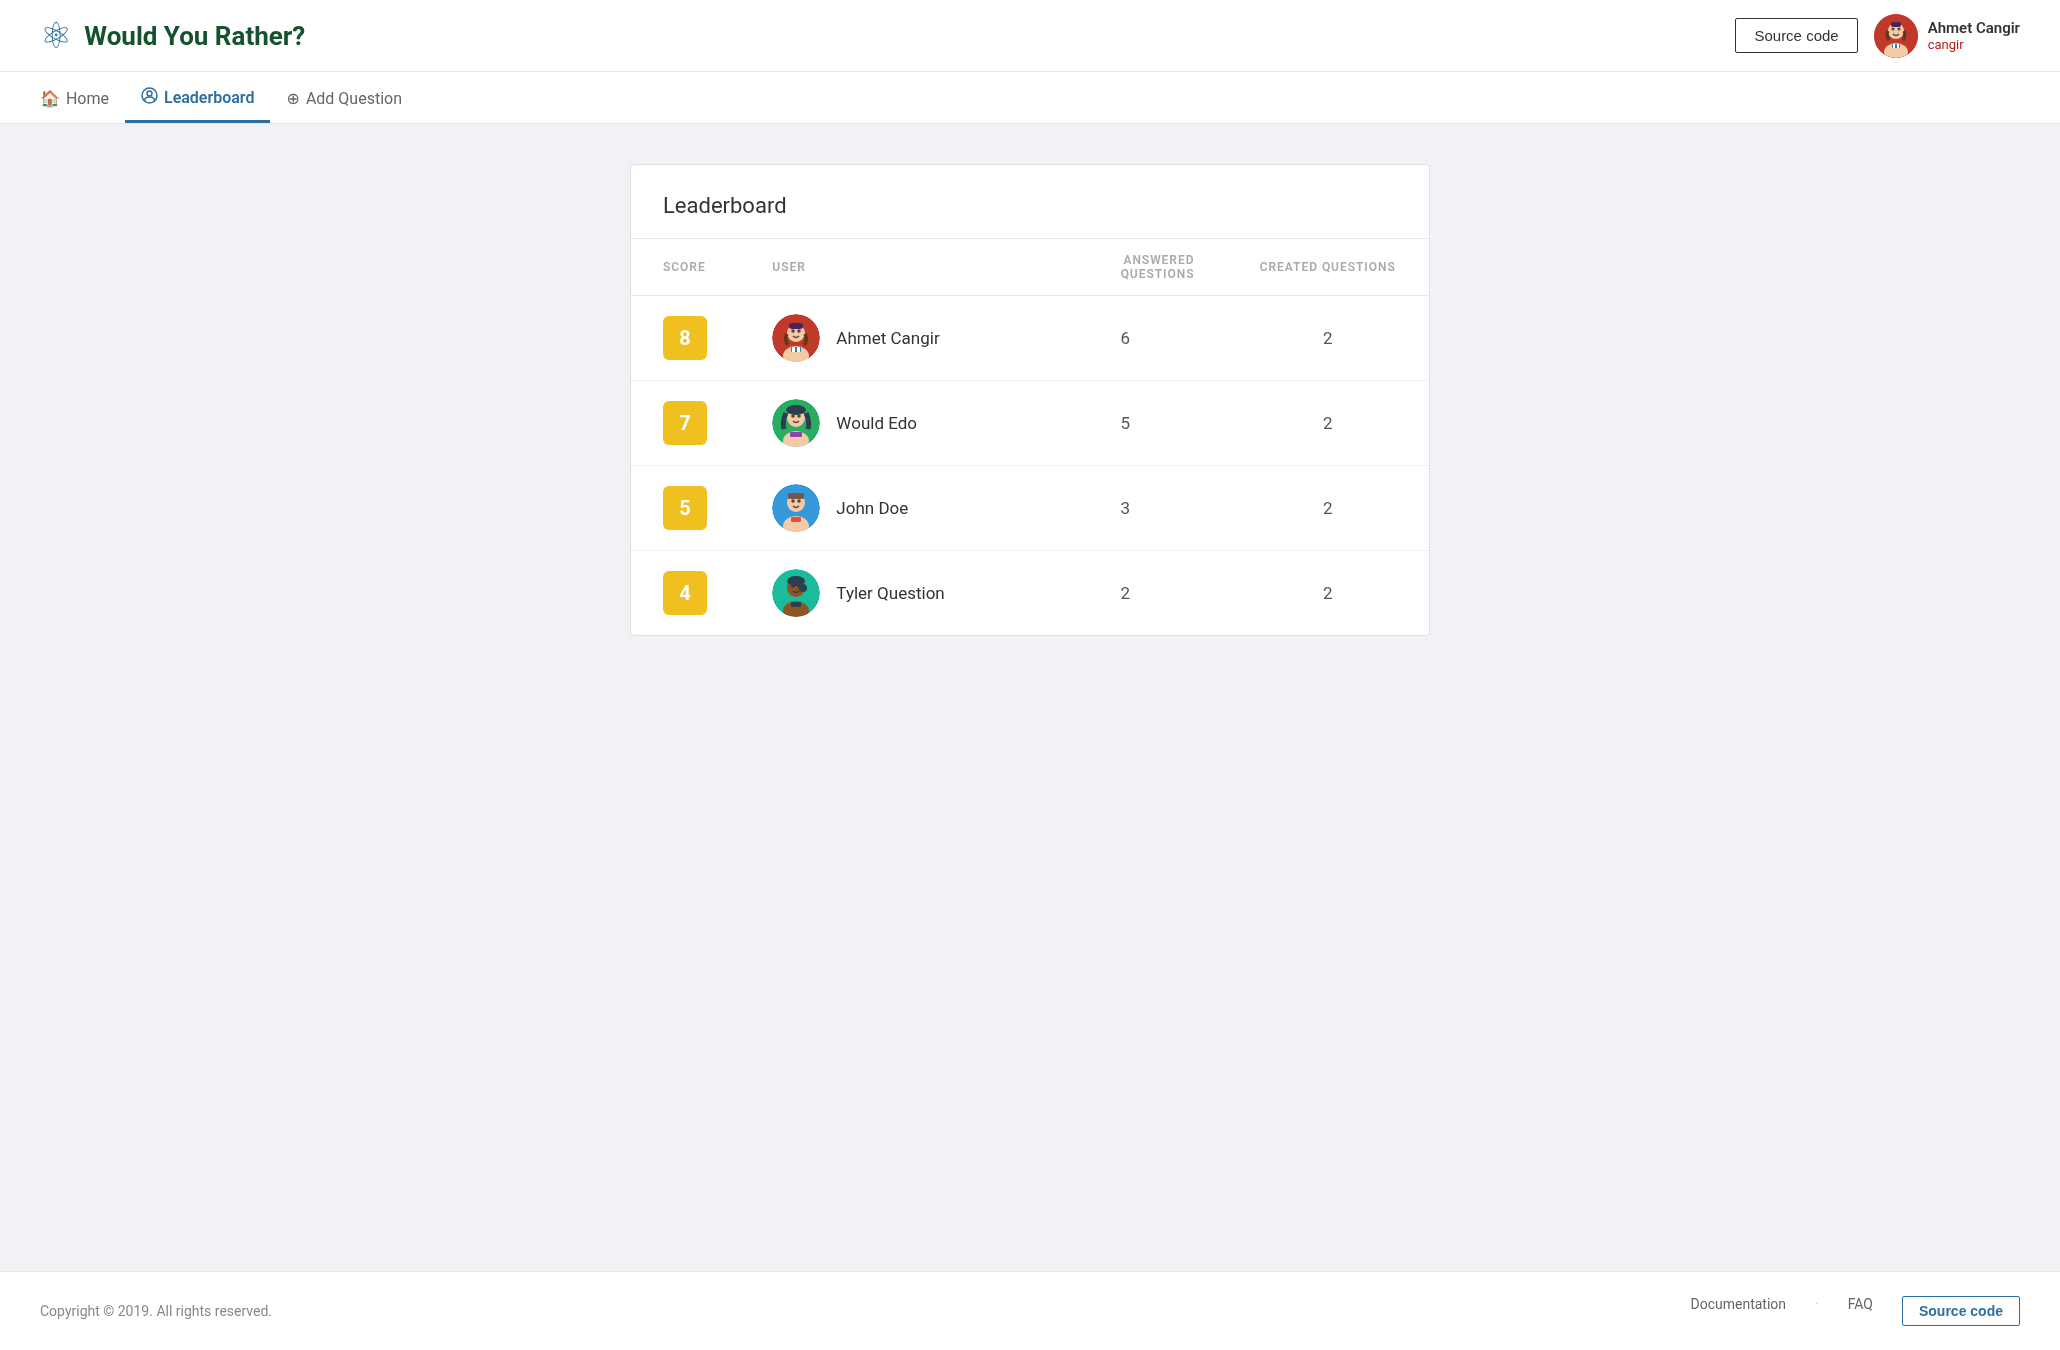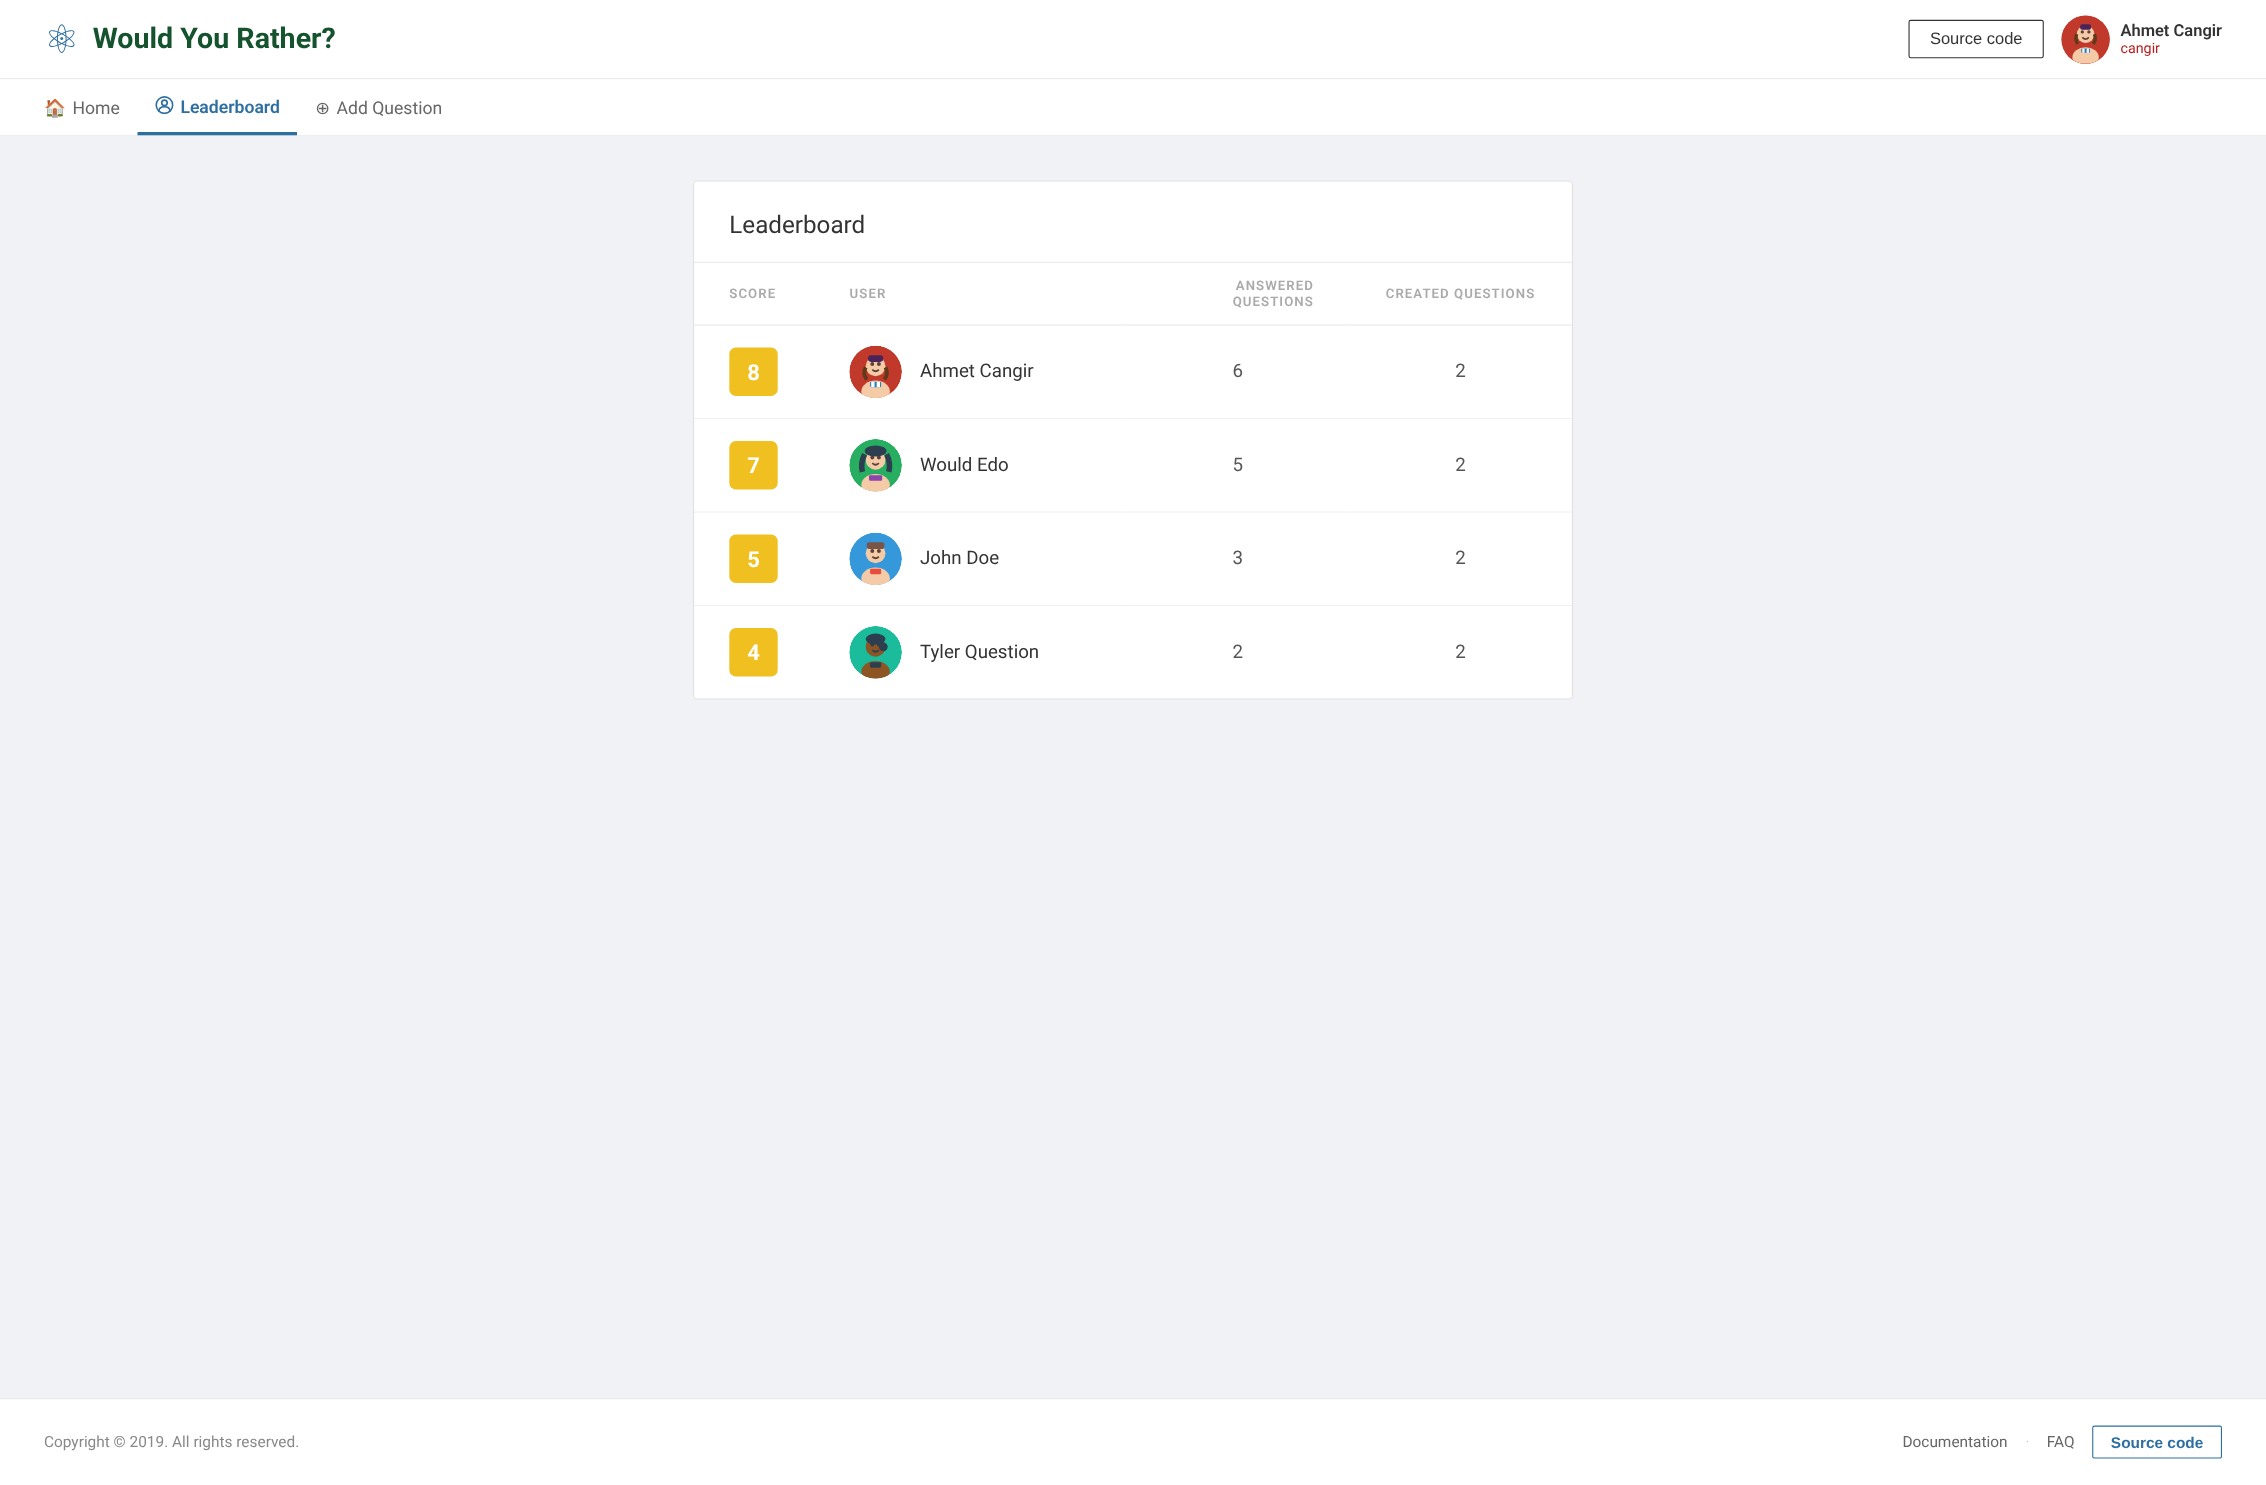--- a/index.html
+++ b/index.html
@@ -211,22 +211,22 @@
       display: flex;
       align-items: center;
       justify-content: space-between;
     }
     .footer-copyright {
       font-size: 14px;
       color: #888;
     }
     .footer-links {
       display: flex;
-      align-items: center;
-      gap: 16px;
+      align-items: flex-start;
+      gap: 29px;
     }
     .footer-link {
       font-size: 14px;
       color: #666;
       cursor: pointer;
       text-decoration: none;
     }
     .footer-separator {
       font-size: 14px;
       color: #ccc;

